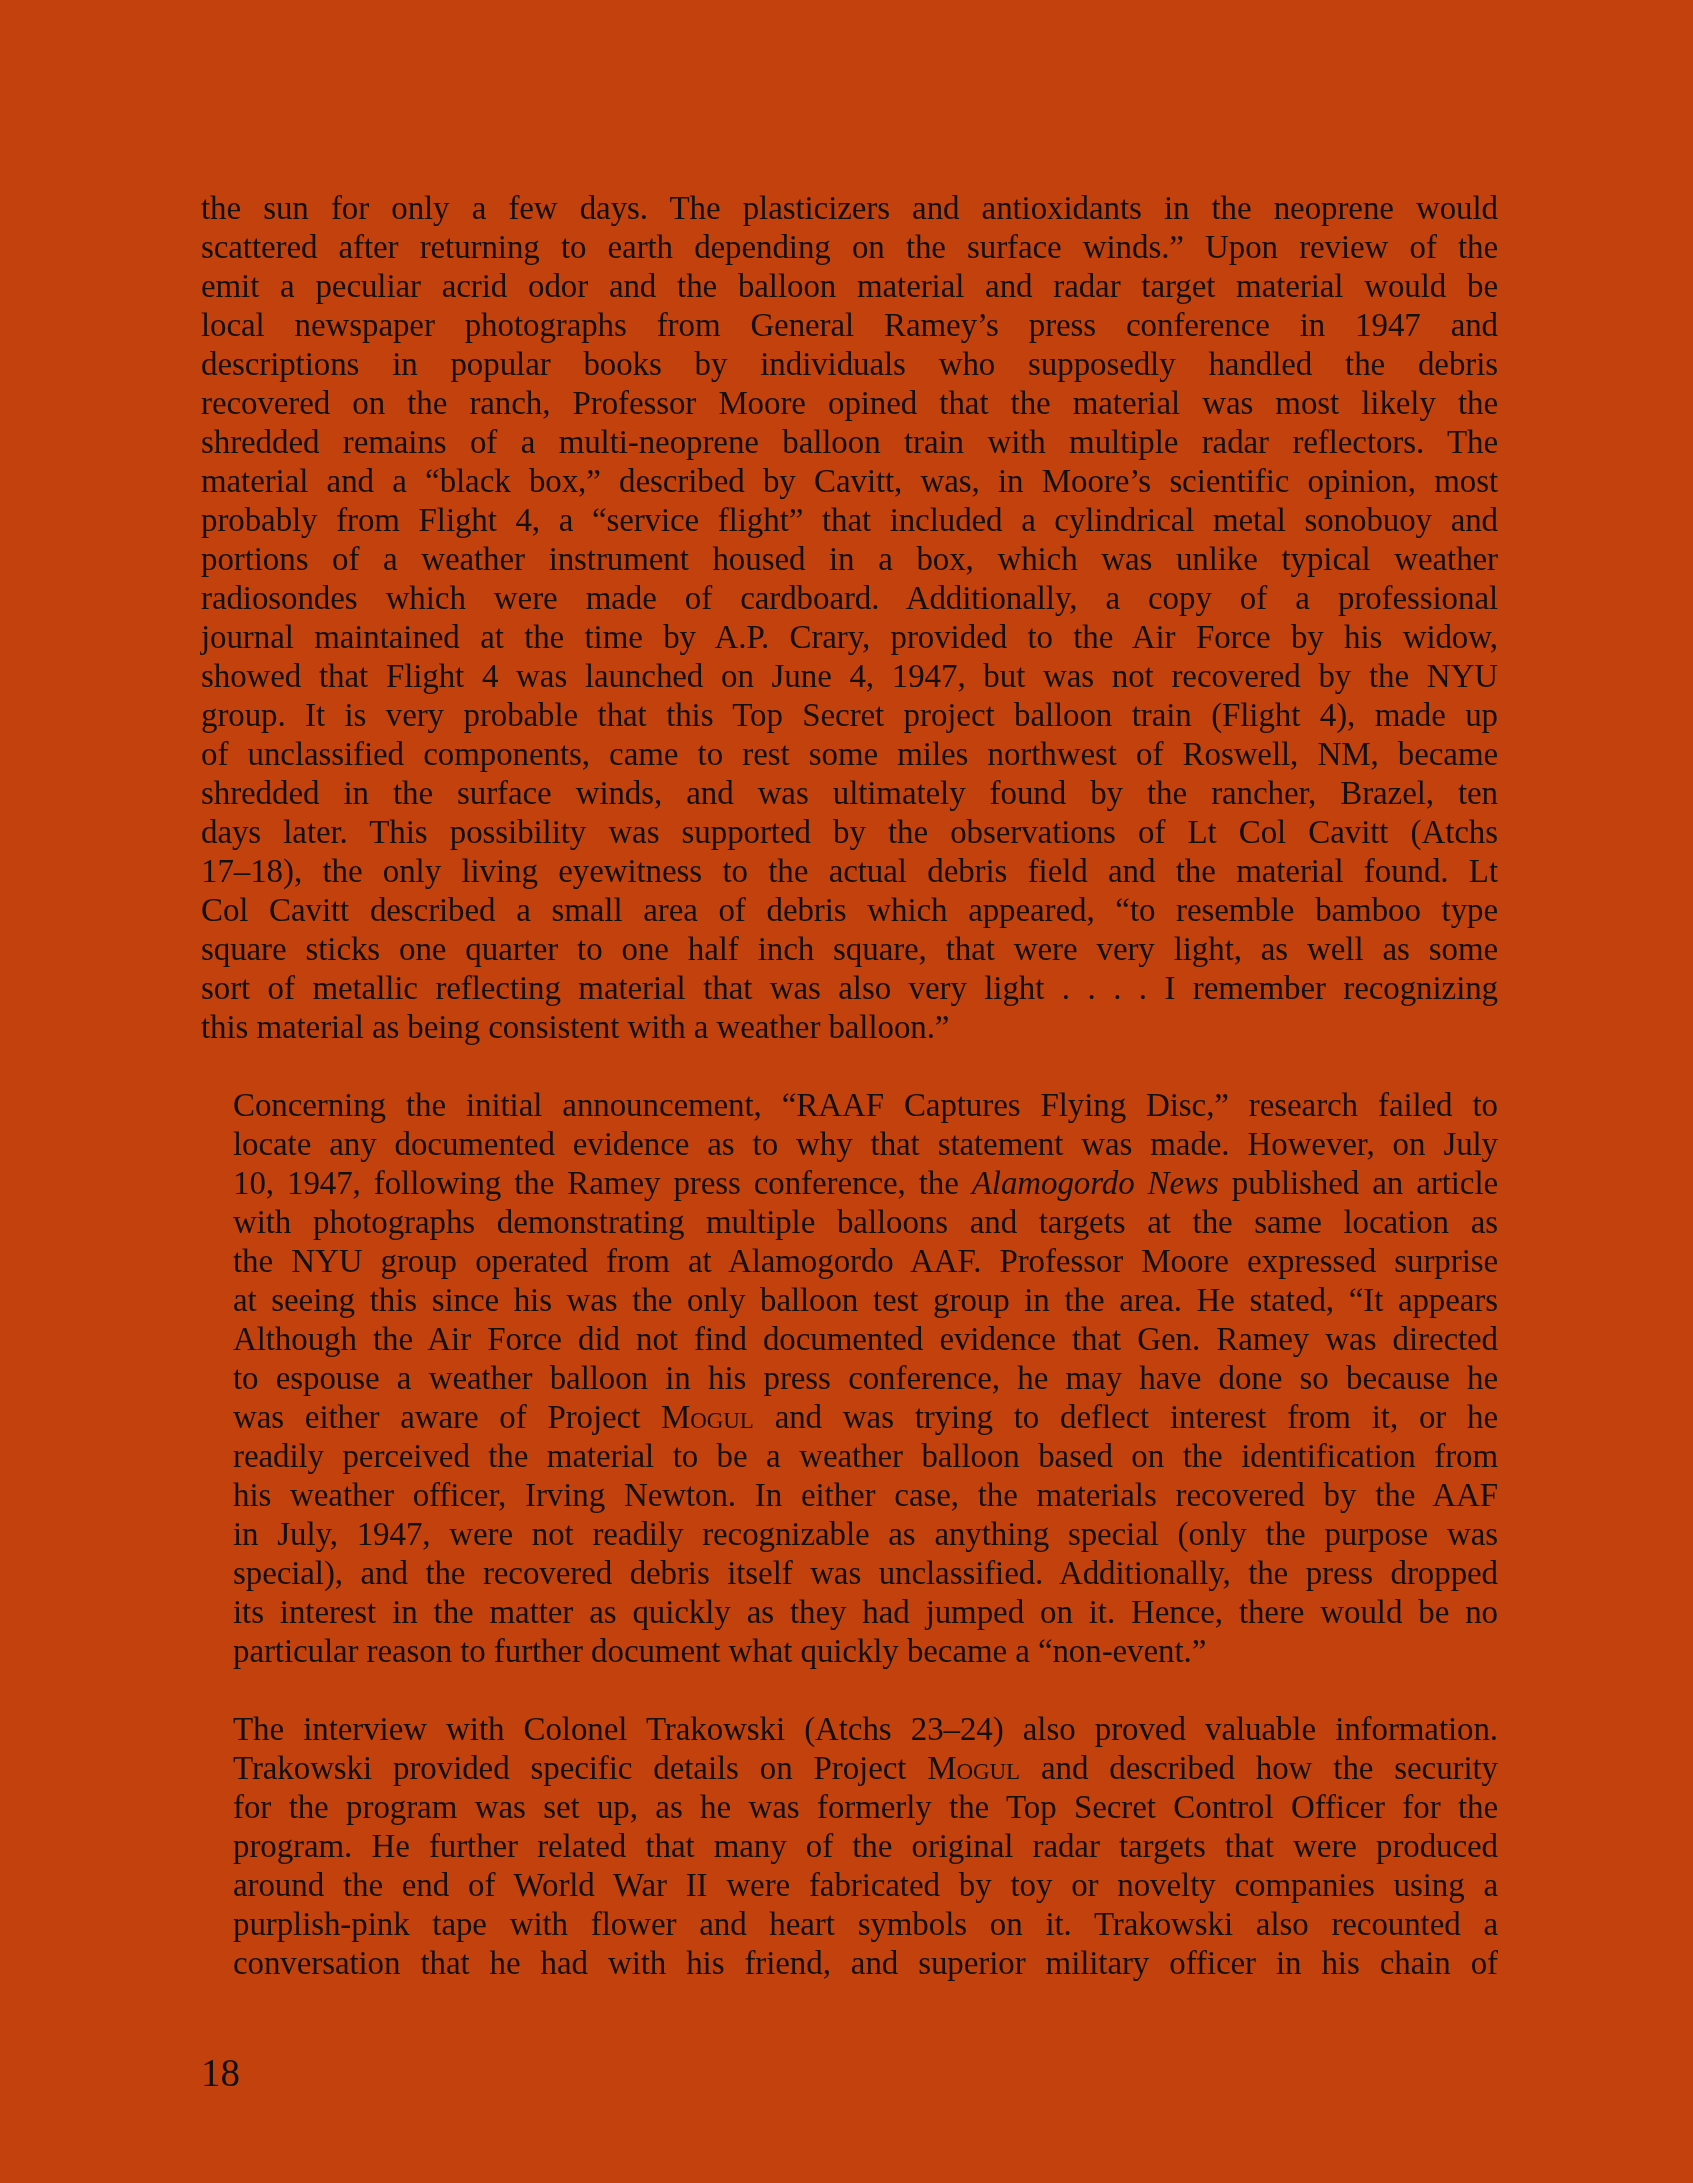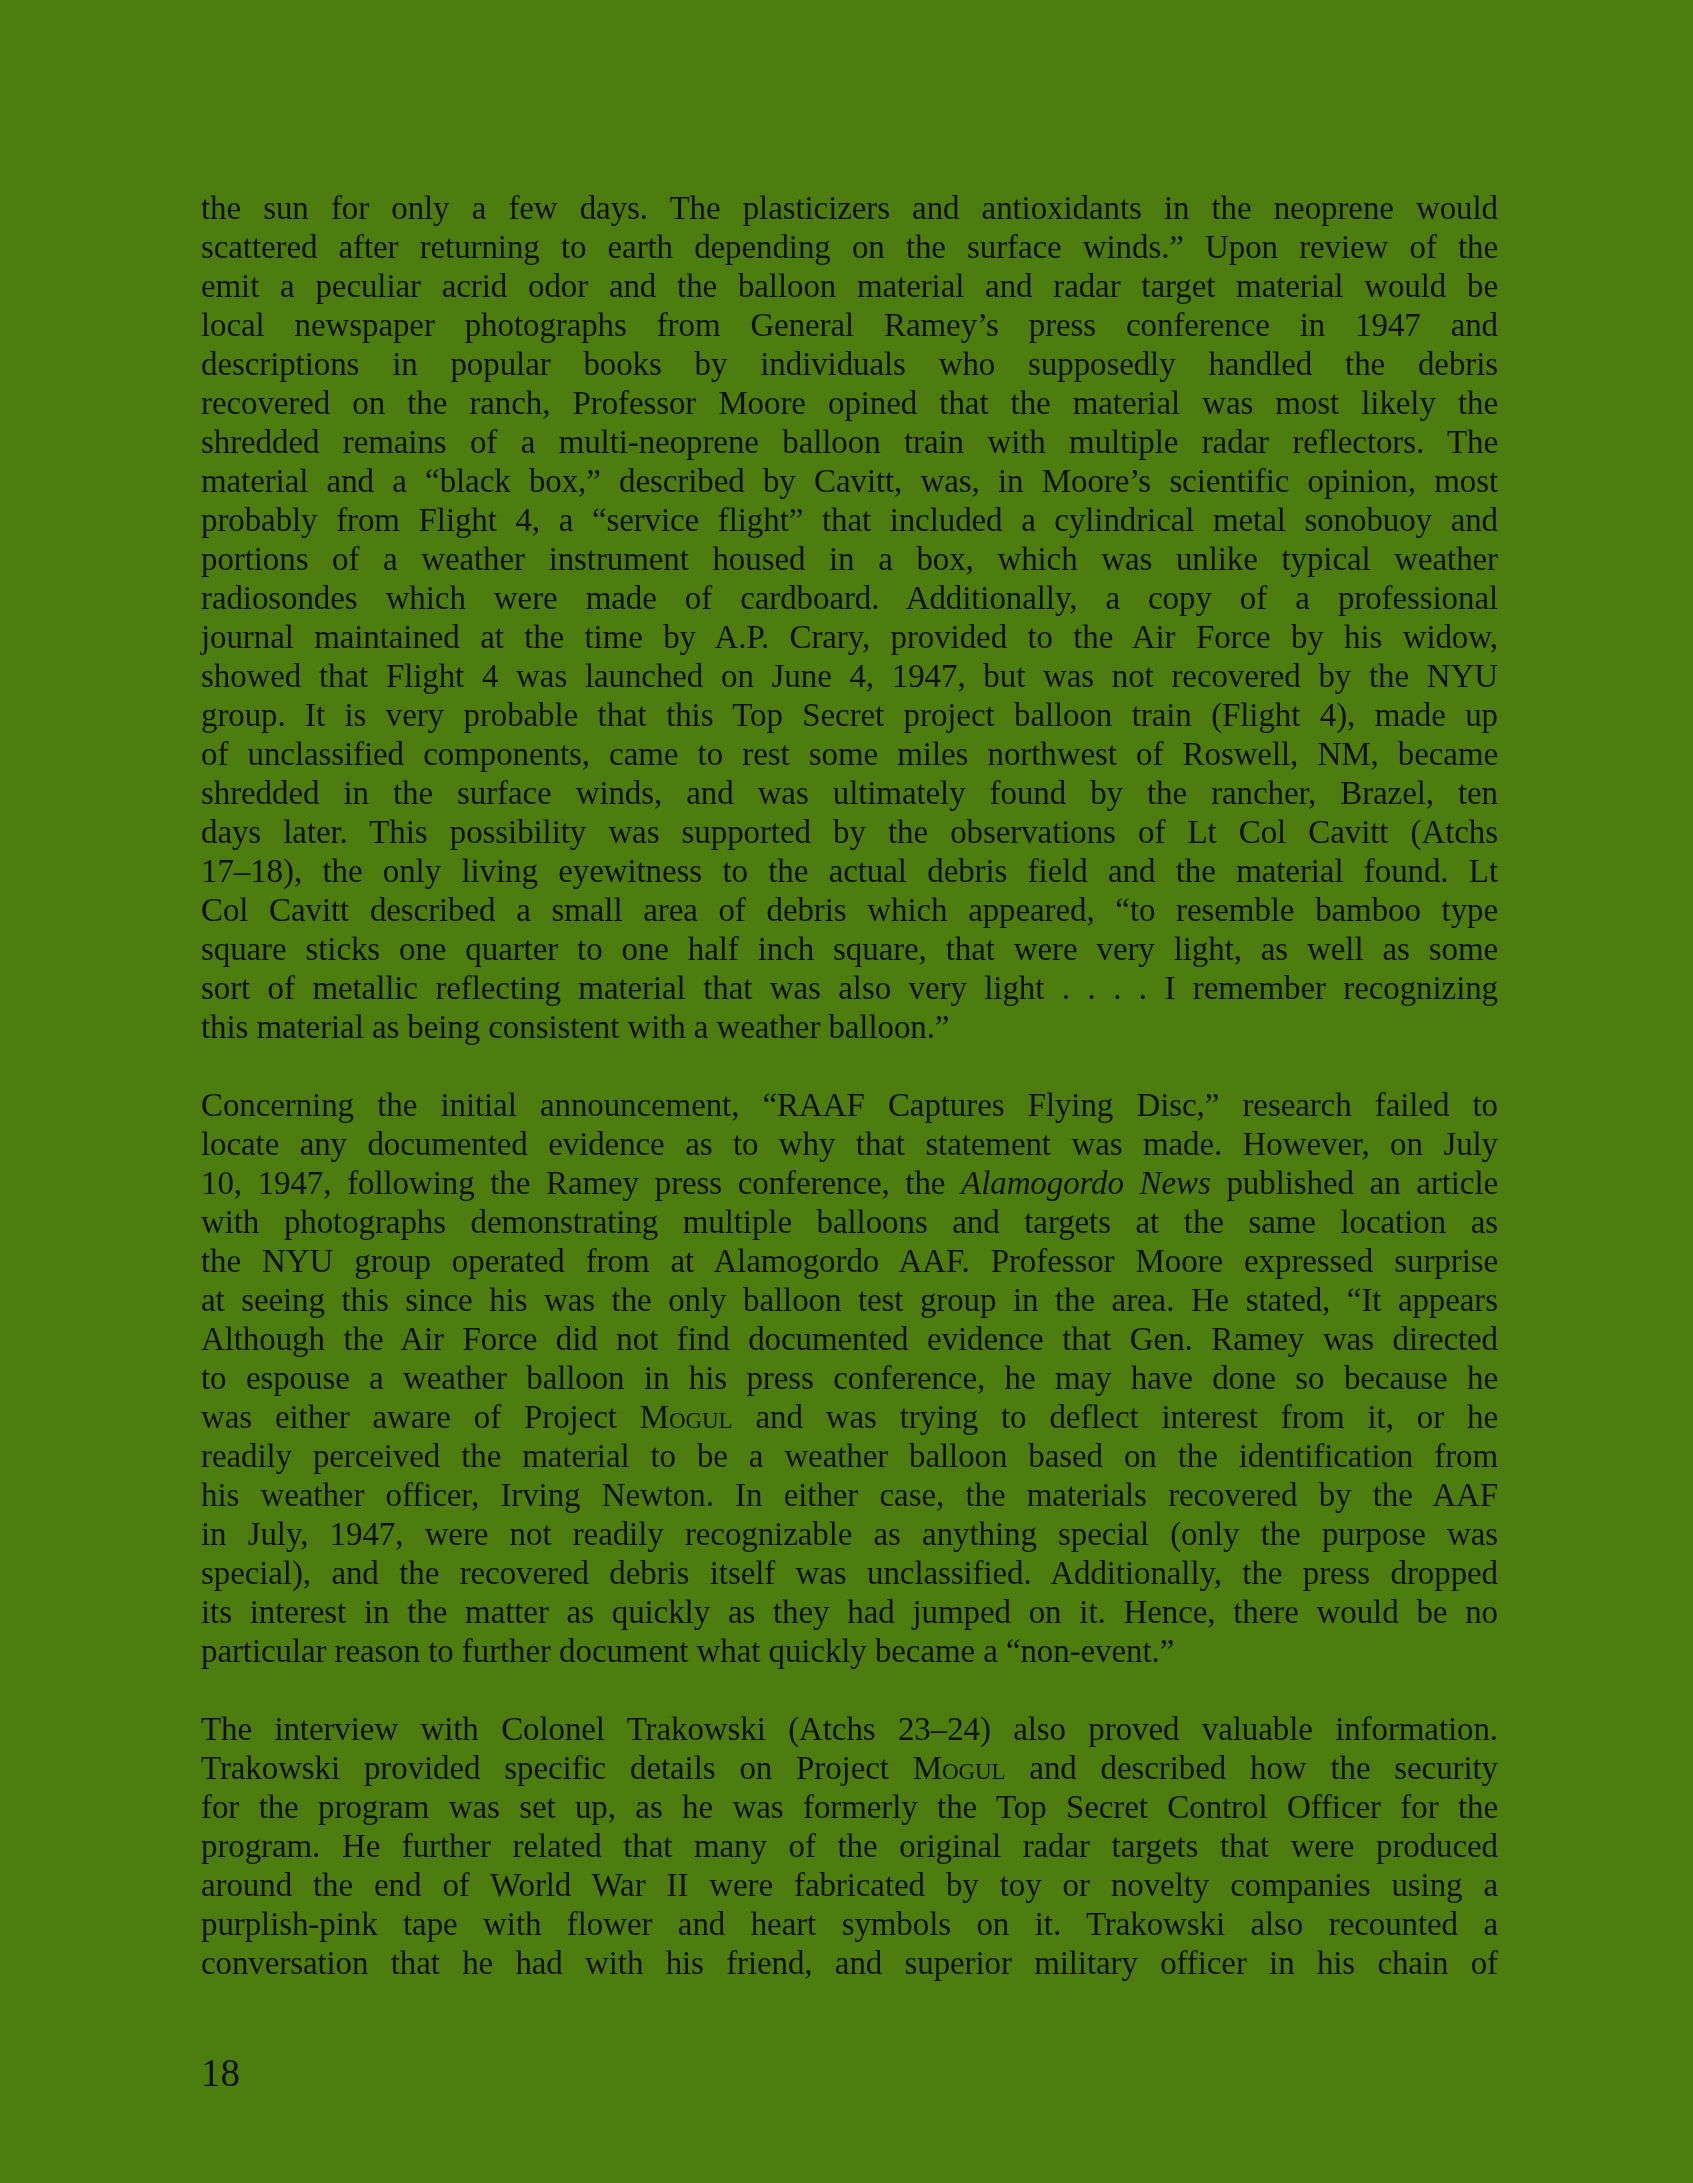--- a/index.html
+++ b/index.html
@@ -13,33 +13,34 @@
       position: relative;
       overflow: hidden;
       font-family: "Liberation Serif", "DejaVu Serif", serif;
       color: #111111;
     }
     .page {
       position: absolute;
       left: 0; top: 0;
       width: 1693px;
       height: 2183px;
-      background: #4d7c0f;
+      background: #c2410c;
     }
     .body-text {
       position: absolute;
       left: 201px;
       top: 189px;
       width: 1297px;
     }
     .paragraph {
       margin: 0;
     }
     .paragraph + .paragraph {
       margin-top: 39px;
+      margin-left: 32px;
     }
     .line {
       display: block;
       height: 39px;
       line-height: 39px;
       font-size: 33px;
       white-space: nowrap;
       text-align: justify;
       text-align-last: justify;
       letter-spacing: -0.1px;

